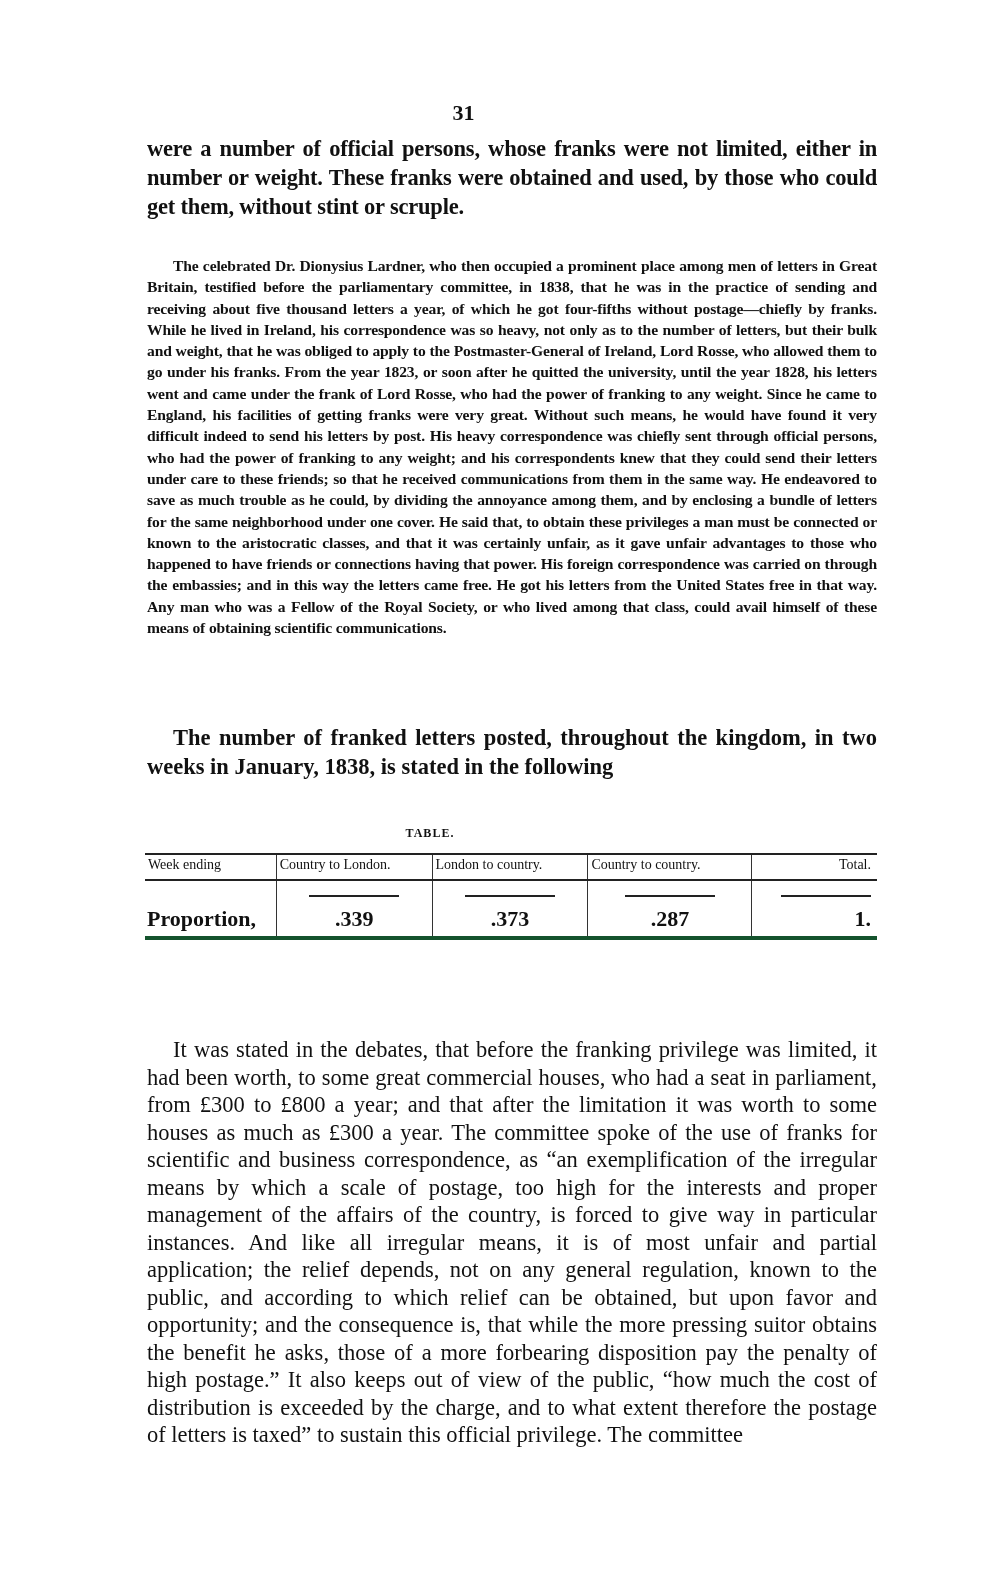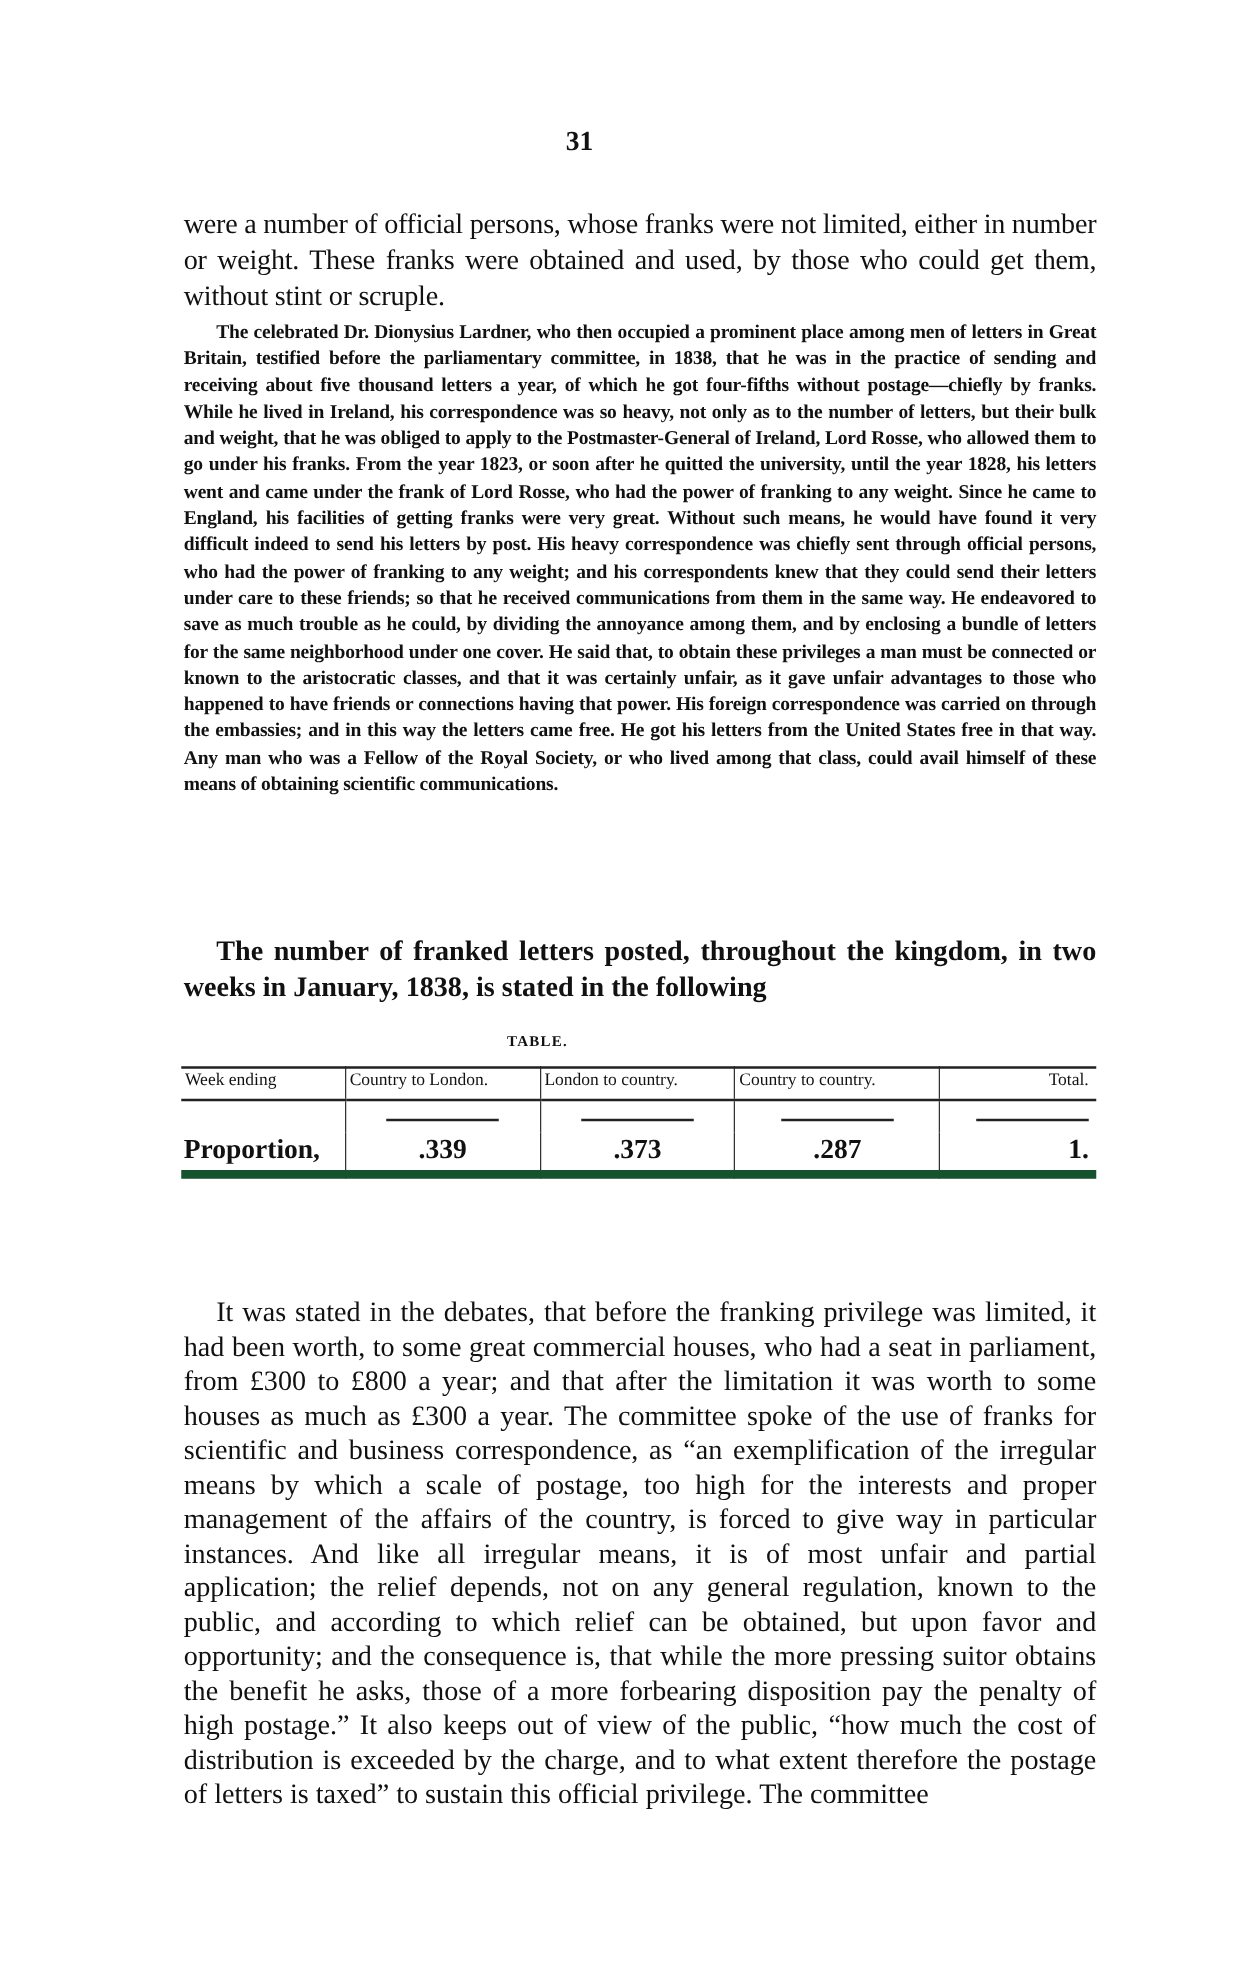--- a/index.html
+++ b/index.html
@@ -5,43 +5,43 @@
   html, body { margin: 0; padding: 0; background: #ffffff; }
   body {
     width: 1003px; height: 1569px; position: relative; overflow: hidden;
     font-family: "Liberation Serif", "DejaVu Serif", serif; color: #111;
   }
   .page-number {
     position: absolute; left: 0; width: 927px; top: 100px;
     text-align: center; font-size: 22px; font-weight: bold;
   }
   .intro {
-    position: absolute; left: 147px; width: 730px; top: 164px;
+    position: absolute; left: 147px; width: 730px; top: 134px;
     font-size: 22.5px; line-height: 29px; text-align: justify;
-    font-weight: normal; letter-spacing: -0.2px;
+    font-weight: bold; letter-spacing: -0.2px;
   }
   .quote {
     position: absolute; left: 147px; width: 730px; top: 255px;
     font-size: 15.6px; line-height: 21.3px; text-align: justify;
     font-weight: bold; letter-spacing: -0.15px;
   }
   .quote p, .intro p, .lead p, .after p { margin: 0; }
   .indent { text-indent: 26px; }
   .lead {
-    position: absolute; left: 147px; width: 730px; top: 746px;
+    position: absolute; left: 147px; width: 730px; top: 723px;
     font-size: 22.5px; line-height: 29px; text-align: justify; font-weight: bold;
   }
   .table-caption {
     position: absolute; left: 0; width: 860px; top: 826px;
     text-align: center; font-size: 12px; font-weight: bold; letter-spacing: 1px;
   }
   .data-table {
     position: absolute; left: 145px; top: 853px; width: 732px;
     border-collapse: collapse;
-    border-top: 2px solid #222; border-bottom: 7px solid #14532d;
+    border-top: 2px solid #222; border-bottom: 4px solid #14532d;
     font-weight: bold;
   }
   .data-table th {
     font-weight: normal; font-size: 14px; padding: 2px 3px 6px; text-align: left;
     border-bottom: 2px solid #222; white-space: nowrap;
   }
   .data-table th:first-child { text-align: left; }
   .data-table th:last-child { text-align: right; padding-right: 6px; }
   .data-table td {
     font-size: 22px; line-height: 25px; padding: 0 6px; text-align: center; white-space: nowrap;

